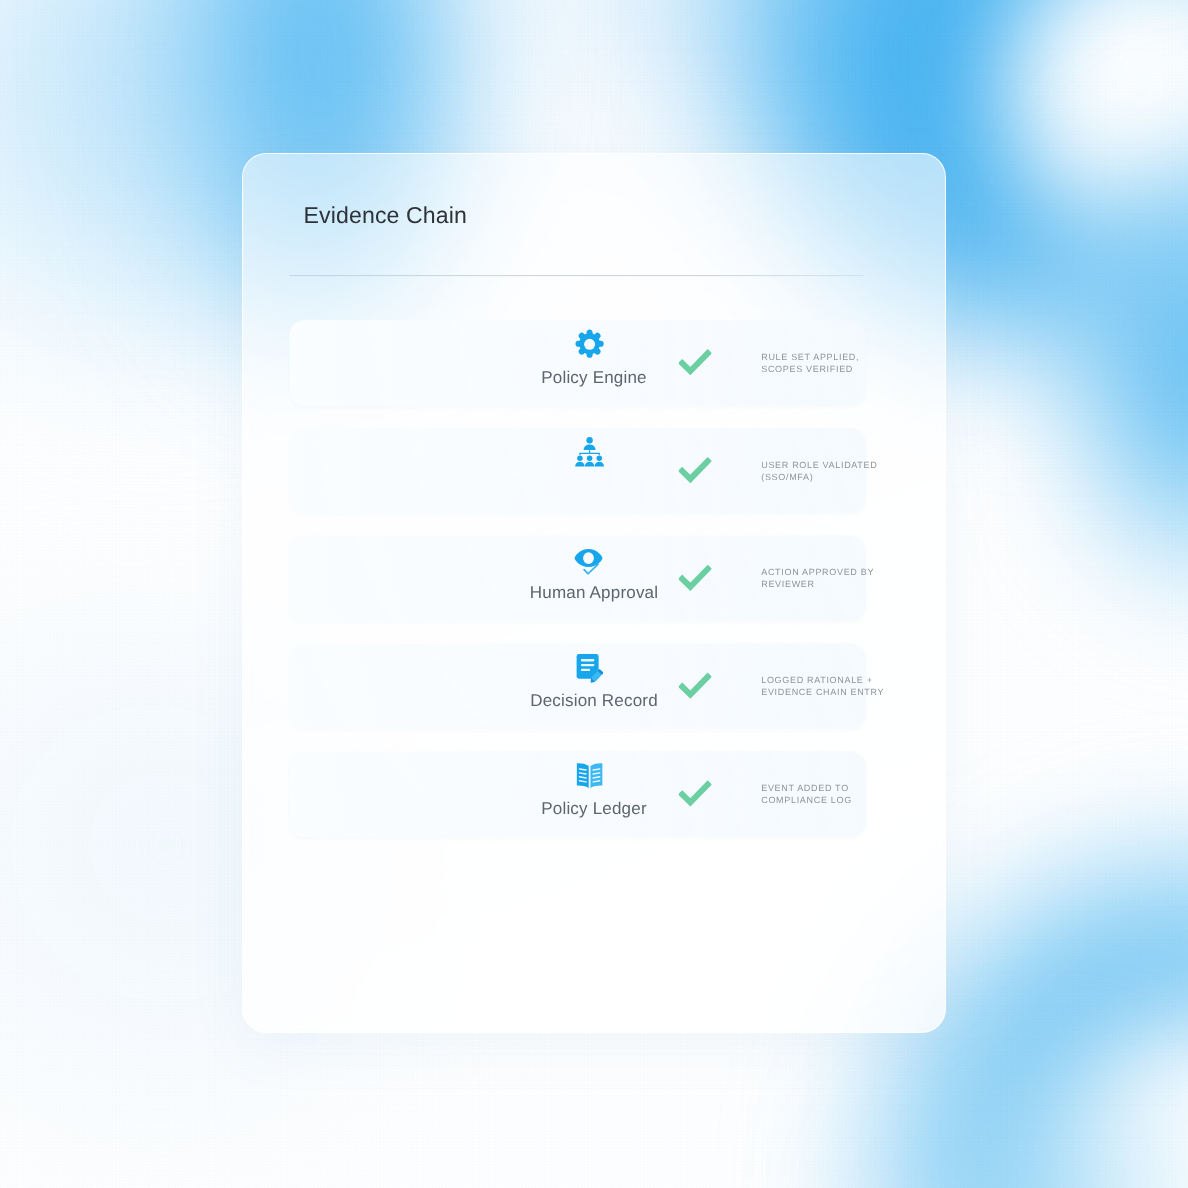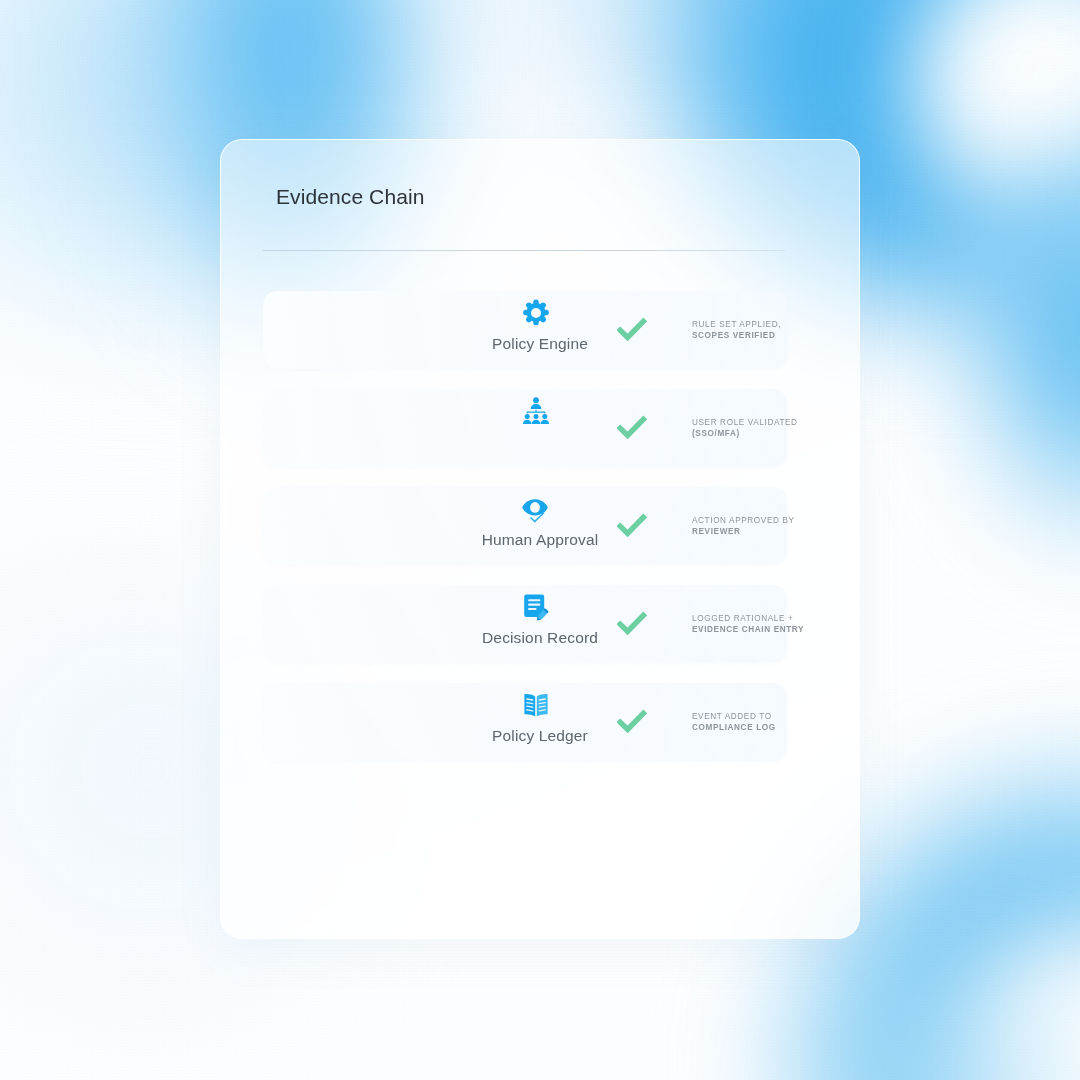--- a/index.html
+++ b/index.html
@@ -190,21 +190,21 @@
     justify-content: center;
   }
   .status-text {
     margin-left: 10px;
     font-size: 8.2px;
     line-height: 11.5px;
     letter-spacing: .62px;
     color: #8d949b;
     text-transform: uppercase;
   }
-  .status-text .line2 { display: block; font-weight: bold; }
+  .status-text .line2 { display: block; }
 </style>
 </head>
 <body>
 
 <div id="bg-canvas">
   <div class="blob blob-a"></div>
   <div class="blob blob-b"></div>
   <div class="blob blob-c"></div>
   <div class="blob blob-d"></div>
   <div class="blob blob-e"></div>

